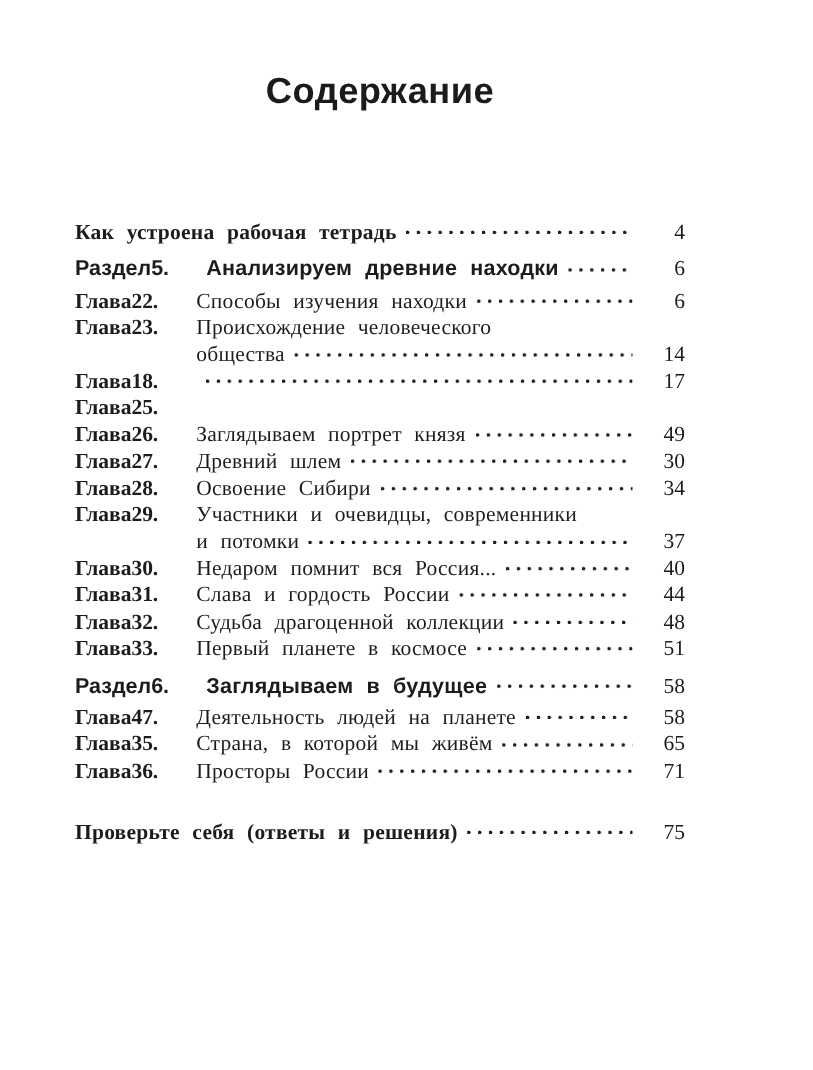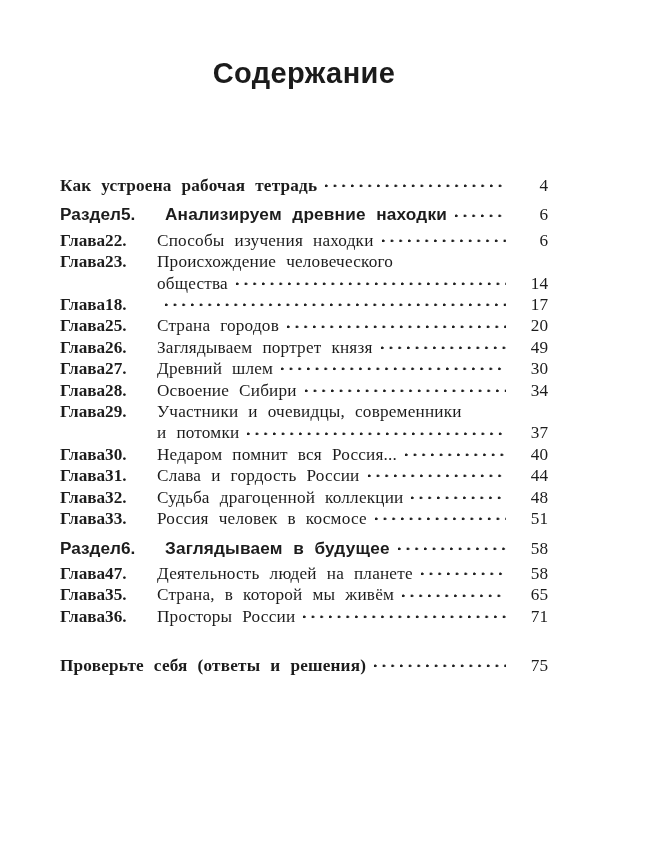--- a/index.html
+++ b/index.html
@@ -186,27 +186,20 @@
               <span class="leader"></span>
               <span class="pg">17</span>
             </div>
           </div>
         </div>
         <div class="row chapter">
           <span class="c1">
             <span class="lbl">Глава</span>
             <span class="no">25.</span>
           </span>
-          <div class="c2">
-            <div class="line">
-              <span class="t">Страна городов</span>
-              <span class="leader"></span>
-              <span class="pg">20</span>
-            </div>
-          </div>
         </div>
         <div class="row chapter">
           <span class="c1">
             <span class="lbl">Глава</span>
             <span class="no">26.</span>
           </span>
           <div class="c2">
             <div class="line">
               <span class="t">Заглядываем портрет князя</span>
               <span class="leader"></span>
@@ -295,21 +288,21 @@
             </div>
           </div>
         </div>
         <div class="row chapter">
           <span class="c1">
             <span class="lbl">Глава</span>
             <span class="no">33.</span>
           </span>
           <div class="c2">
             <div class="line">
-              <span class="t">Россия человек в космосе</span>
+              <span class="t">Первый планете в космосе</span>
               <span class="leader"></span>
               <span class="pg">51</span>
             </div>
           </div>
         </div>
         <div class="row section">
           <span class="c1">
             <span class="lbl">Раздел</span>
             <span class="no">6.</span>
           </span>

